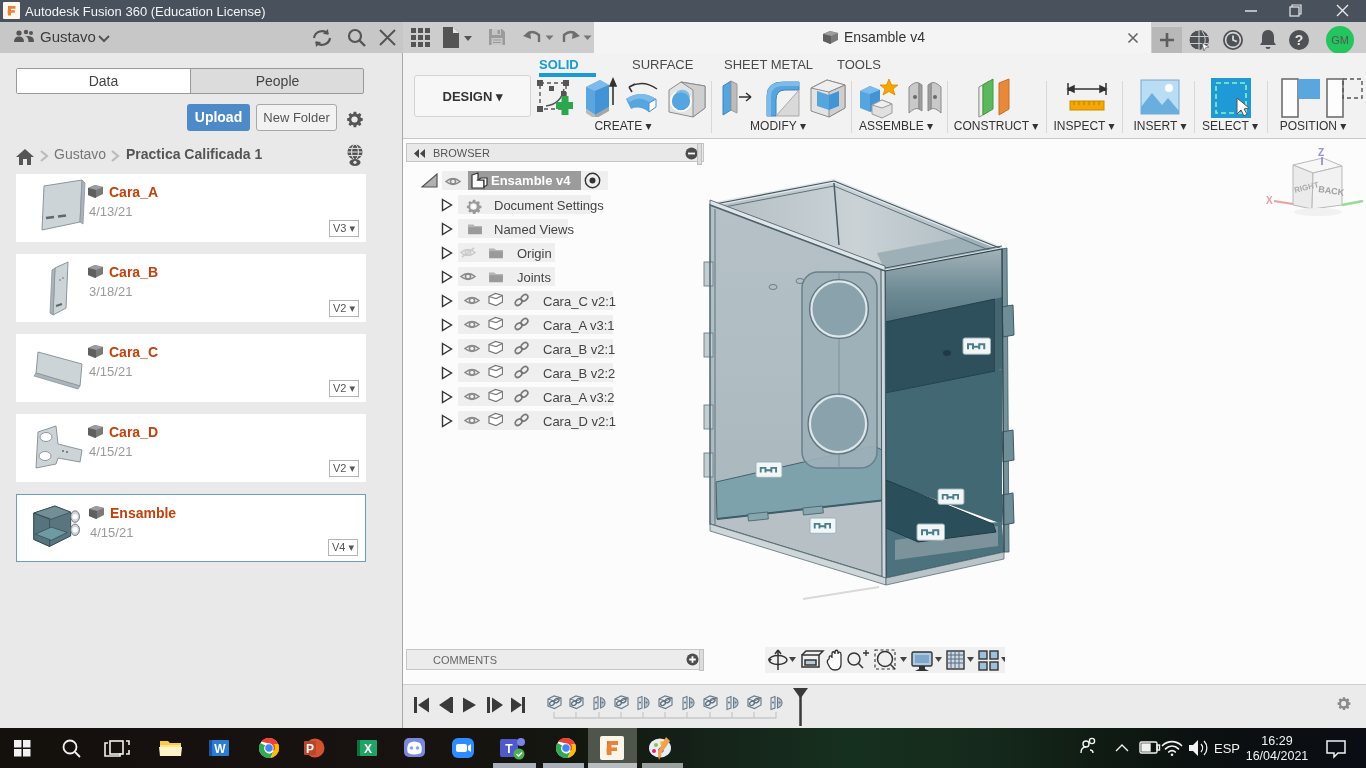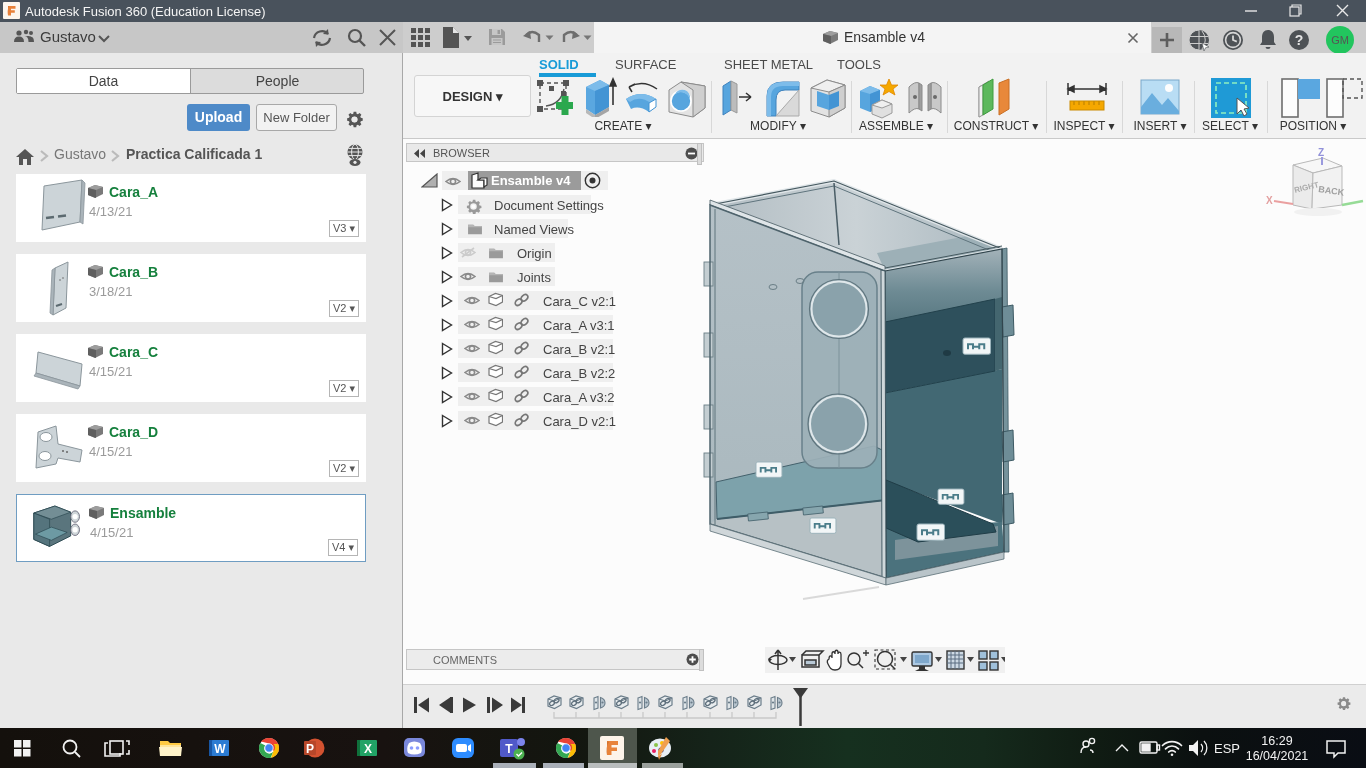--- a/index.html
+++ b/index.html
@@ -16,21 +16,21 @@
 
 #leftpanel { left:0; top:22px; width:403px; height:706px; background:#e9e9e9; border-right:1px solid #a8a8a8; }
 #lp-head { left:0; top:0; width:403px; height:31px; background:#c7c7c7; }
 #lp-tabs { left:16px; top:46px; width:348px; height:26px; border:1px solid #9a9a9a; border-radius:2px; background:#dcdcdc; }
 #lp-tab-data { left:0; top:0; width:174px; height:24px; background:#fff; border-right:1px solid #9a9a9a; text-align:center; line-height:24px; font-size:14px; color:#444; }
 #lp-tab-people { left:174px; top:0; width:173px; height:24px; text-align:center; line-height:24px; font-size:14px; color:#444; }
 #btn-upload { left:187px; top:82px; width:63px; height:27px; background:#4e8ac8; border-radius:3px; color:#fff; font-size:14px; font-weight:bold; text-align:center; line-height:27px; }
 #btn-newfolder { left:256px; top:82px; width:81px; height:27px; background:#f2f2f2; border:1px solid #a8a8a8; border-radius:3px; color:#555; font-size:13px; text-align:center; line-height:25px; }
 #breadcrumb { left:0; top:124px; width:403px; height:24px; font-size:14px; color:#777; }
 .card { left:16px; width:350px; height:68px; background:#ffffff; }
-.card .cname { position:absolute; left:93px; top:10px; font-size:14px; font-weight:bold; color:#15803d; }
+.card .cname { position:absolute; left:93px; top:10px; font-size:14px; font-weight:bold; color:#c2410c; }
 .card .cdate { position:absolute; left:73px; top:30px; font-size:13px; color:#9a9a9a; }
 .card .ver { position:absolute; right:7px; bottom:5px; width:30px; height:17px; border:1px solid #b5b5b5; background:#fff; font-size:11px; color:#555; text-align:center; line-height:15px; }
 
 
 #qatbar { left:403px; top:22px; width:963px; height:31px; background:#cdcdcd; }
 #doctab { left:594px; top:22px; width:557px; height:31px; background:#f4f4f4; }
 #ribbon { left:403px; top:53px; width:963px; height:86px; background:#f2f2f2; border-bottom:1px solid #c9c9c9; }
 .rtab { top:4px; font-size:13px; color:#4a4a4a; }
 #design-btn { left:11px; top:22px; width:117px; height:42px; background:#f7f7f7; border:1px solid #d4d4d4; border-radius:3px; font-size:13px; font-weight:bold; color:#333; text-align:center; line-height:42px; }
 .rlabel { top:66px; font-size:12px; color:#333; }
@@ -345,21 +345,21 @@
   </svg>
   <svg class="abs" style="left:1288px; top:29px;" width="22" height="22" viewBox="0 0 22 22">
     <circle cx="11" cy="11" r="10" fill="#4e5256"></circle>
     <text x="11" y="16" text-anchor="middle" font-size="14" font-weight="bold" fill="#e4e4e4" font-family="Liberation Sans">?</text>
   </svg>
   <div class="abs" style="left:1326px; top:26px; width:28px; height:28px; border-radius:50%; background:#22c55e; text-align:center; line-height:28px; font-size:11px; color:#555;">GM</div>
 
   <div id="ribbon" class="abs">
     <div class="rtab abs" style="left:136px; color:#189bd7; font-weight:bold;">SOLID</div>
     <div class="abs" style="left:136px; top:20px; width:57px; height:4px; background:#189bd7;"></div>
-    <div class="rtab abs" style="left:212px;">SURFACE</div>
+    <div class="rtab abs" style="left:229px;">SURFACE</div>
     <div class="rtab abs" style="left:321px;">SHEET METAL</div>
     <div class="rtab abs" style="left:434px;">TOOLS</div>
     <div id="design-btn" class="abs">DESIGN ▾</div>
 
     <div class="rlabel abs" style="left:170px; width:100px; text-align:center;">CREATE ▾</div>
     <div class="rlabel abs" style="left:325px; width:100px; text-align:center;">MODIFY ▾</div>
     <div class="rlabel abs" style="left:438px; width:110px; text-align:center;">ASSEMBLE ▾</div>
     <div class="rlabel abs" style="left:538px; width:110px; text-align:center;">CONSTRUCT ▾</div>
     <div class="rlabel abs" style="left:631px; width:100px; text-align:center;">INSPECT ▾</div>
     <div class="rlabel abs" style="left:710px; width:94px; text-align:center;">INSERT ▾</div>

